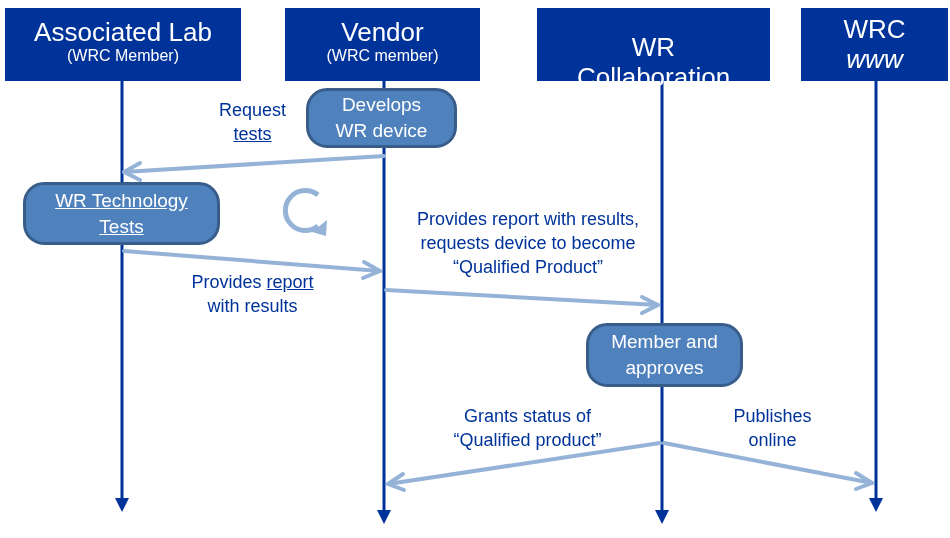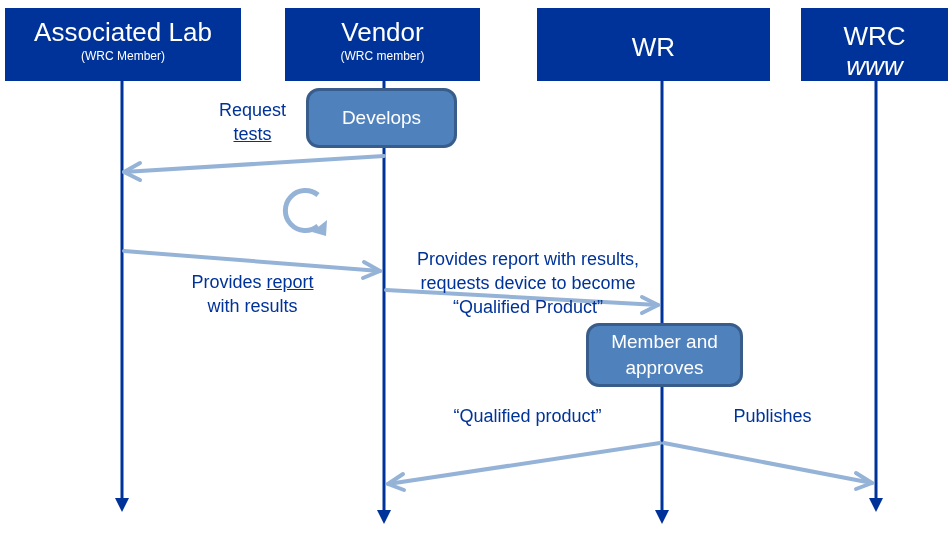--- a/index.html
+++ b/index.html
@@ -4,24 +4,24 @@
   <style>
     html, body { margin: 0; padding: 0; background: #ffffff; }
     body { width: 950px; height: 538px; position: relative; overflow: hidden;
            font-family: "Liberation Sans", sans-serif; }
     #stage { position: absolute; left: 0; top: 0; width: 950px; height: 538px; }
     .header {
       position: absolute; background: #003399; color: #ffffff;
       text-align: center; box-sizing: border-box;
     }
     .header .main { font-size: 26px; line-height: 28px; display: block; }
-    .header .sub { font-size: 12px; line-height: 20px; display: block; }
+    .header .sub { font-size: 16px; line-height: 20px; display: block; }
     .box {
       position: absolute; background: #4f81bd; color: #ffffff;
-      border: 3px solid #385d8a; border-radius: 13px; box-sizing: border-box;
+      border: 3px solid #385d8a; border-radius: 21px; box-sizing: border-box;
       text-align: center; font-size: 19px; line-height: 26px;
       display: flex; flex-direction: column; justify-content: center; align-items: center;
     }
     .u { text-decoration: underline; }
     .label {
       position: absolute; color: #003399; text-align: center;
       font-size: 18px; line-height: 24px; white-space: nowrap;
     }
     svg { position: absolute; left: 0; top: 0; }
   </style>
@@ -78,51 +78,59 @@
   <div class="header" style="left:5px; top:8px; width:236px; height:73px; padding-top:10px;">
     <span class="main">Associated Lab</span>
     <span class="sub">(WRC Member)</span>
   </div>
   <div class="header" style="left:285px; top:8px; width:195px; height:73px; padding-top:10px;">
     <span class="main">Vendor</span>
     <span class="sub">(WRC member)</span>
   </div>
   <div class="header" style="left:537px; top:8px; width:233px; height:73px; padding-top:24px;">
     <span class="main" style="line-height:30px;">WR</span>
+    <span class="main" style="line-height:30px;">Collaboration</span>
   </div>
   <div class="header" style="left:801px; top:8px; width:147px; height:73px; padding-top:6px;">
-    <span class="main" style="line-height:30px;margin-top:7px;">WRC</span>
+    <span class="main" style="line-height:30px;">WRC</span>
     <span class="main" style="line-height:30px;font-style:italic;">www</span>
   </div>
 
   <div class="box" style="left:306px; top:88px; width:151px; height:60px;">
     <span>Develops</span>
+    <span>WR device</span>
+  </div>
+  <div class="box" style="left:23px; top:182px; width:197px; height:63px;">
+    <span class="u">WR Technology</span>
+    <span class="u">Tests</span>
   </div>
   <div class="box" style="left:586px; top:323px; width:157px; height:64px;">
     <span>Member and</span>
     <span>approves</span>
   </div>
 
   <div class="label" style="left:200px; top:98px; width:105px;">
     <div>Request</div>
     <div class="u">tests</div>
   </div>
 
   <div class="label" style="left:160px; top:270px; width:185px;">
     <div><span>Provides </span><span class="u">report</span></div>
     <div>with results</div>
   </div>
 
-  <div class="label" style="left:392px; top:207px; width:272px;margin-top:40px;">
+  <div class="label" style="left:392px; top:207px; width:272px;">
     <div>Provides report with results,</div>
     <div>requests device to become</div>
     <div>“Qualified Product”</div>
   </div>
 
   <div class="label" style="left:425px; top:404px; width:205px;">
+    <div>Grants status of</div>
     <div>“Qualified product”</div>
   </div>
 
   <div class="label" style="left:710px; top:404px; width:125px;">
     <div>Publishes</div>
+    <div>online</div>
   </div>
 
 </div>
 
 </body></html>

